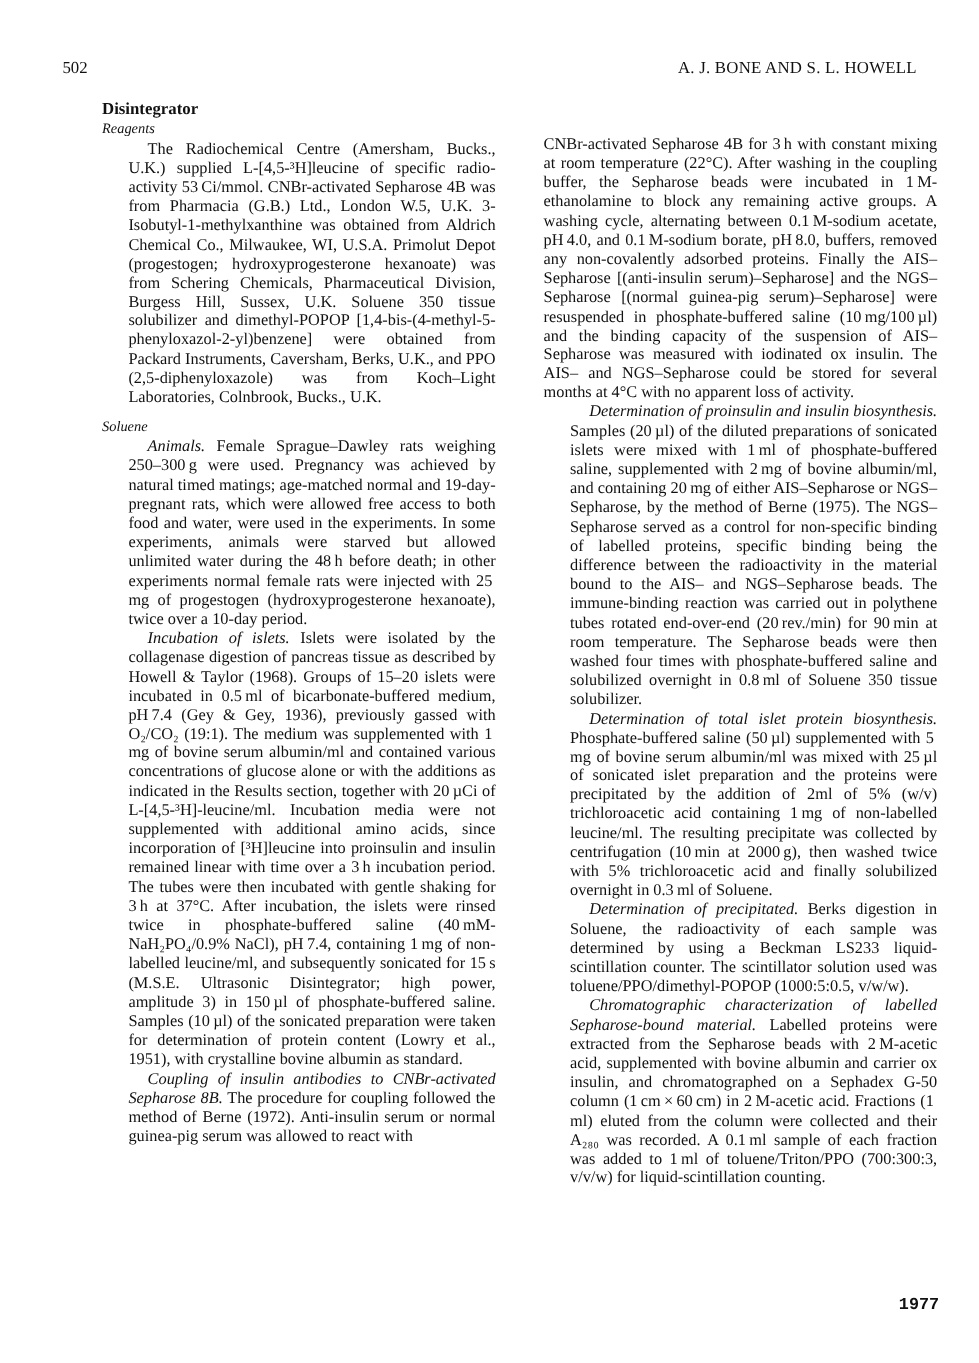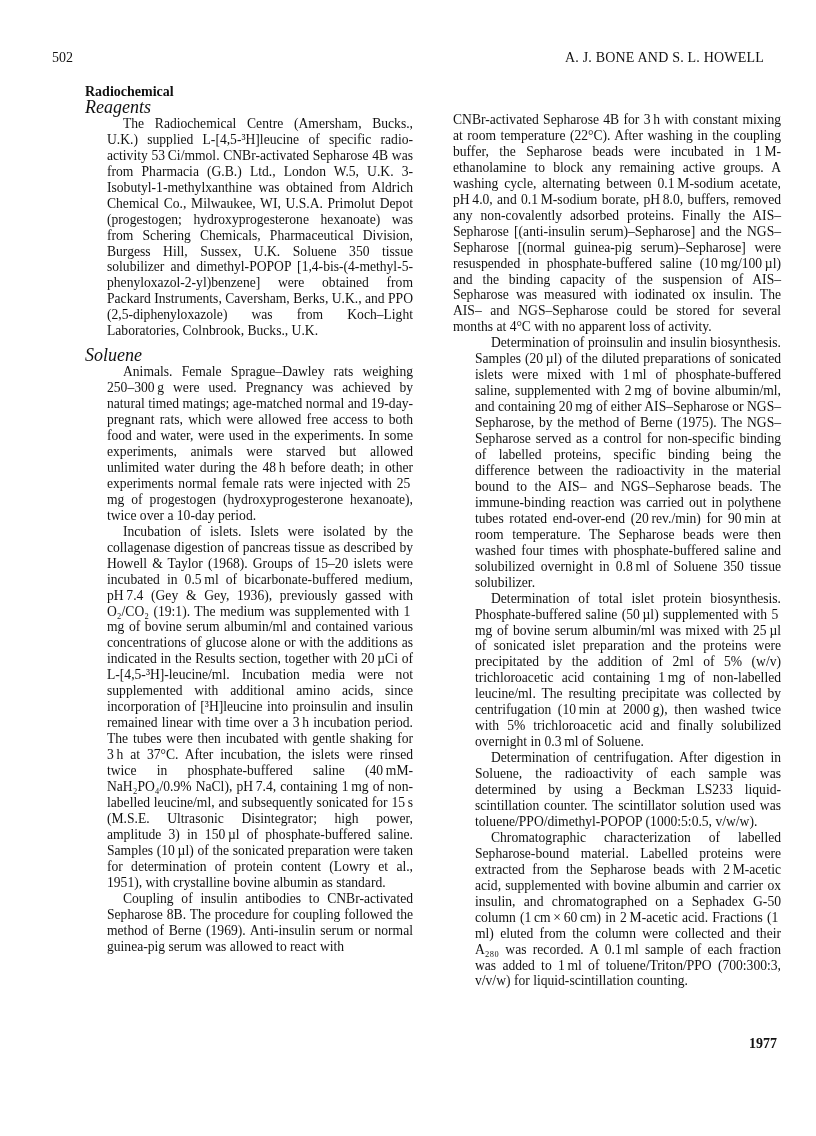--- a/index.html
+++ b/index.html
@@ -9,44 +9,44 @@
                   font-size: 14px; text-decoration: underline; }
   .page-num { position: absolute; left: 0; top: 0; }
   .authors { position: absolute; right: 0; top: 0; letter-spacing: 0.2px; text-align: center; }
   .col { position: absolute; top: 0; width: 328px; font-size: 13.6px; line-height: 15.95px;
          text-align: justify; hyphens: manual; }
   .col-left { left: 85px; top: 84px; }
   .col-right { left: 453px; top: 112px; }
   .col p { margin: 0; text-indent: 0; }
   .col p.indent { text-indent: 16px; margin-left: 22px; }
   .h-bold { font-weight: bold; font-size: 14px; margin: 0 0 10px 0; }
-  .h-ital { font-style: italic; font-size: 18px; margin: 0 0 8px 0; }
+  .h-ital { font-style: italic; font-size: 12px; margin: 0 0 8px 0; }
   .sp { margin-top: 9px !important; }
-  .run-in { }
-  .footer-year { position: absolute; left: 749px; top: 1036px; font-weight: bold; font-size: 14px; }
+  .run-in { font-style: italic; }
+  .footer-year { position: absolute; left: 749px; top: 1080px; font-weight: bold; font-size: 14px; font-family: Liberation Mono, monospace; }
 </style>
 </head>
 <body>
 
 <div class="running-head">
   <span class="page-num">502</span>
   <span class="authors">A. J. BONE AND S. L. HOWELL</span>
 </div>
 
 <div class="col col-left">
-  <p class="h-bold">Radiochemical</p>
+  <p class="h-bold">Disintegrator</p>
   <p class="h-ital">Reagents</p>
   <p class="indent">The Radiochemical Centre (Amersham, Bucks., U.K.) supplied L-[4,5-³H]leucine of specific radio­activity 53 Ci/mmol. CNBr-activated Sepharose 4B was from Pharmacia (G.B.) Ltd., London W.5, U.K. 3-Isobutyl-1-methylxanthine was obtained from Aldrich Chemical Co., Milwaukee, WI, U.S.A. Primolut Depot (progestogen; hydroxyprogesterone hexanoate) was from Schering Chemicals, Pharma­ceutical Division, Burgess Hill, Sussex, U.K. Soluene 350 tissue solubilizer and dimethyl-POPOP [1,4-bis-(4-methyl-5-phenyloxazol-2-yl)benzene] were ob­tained from Packard Instruments, Caversham, Berks, U.K., and PPO (2,5-diphenyloxazole) was from Koch–Light Laboratories, Colnbrook, Bucks., U.K.</p>
   <p class="h-ital sp">Soluene</p>
   <p class="indent"><span class="run-in">Animals.</span><span> Female Sprague–Dawley rats weighing 250–300 g were used. Pregnancy was achieved by natural timed matings; age-matched normal and 19-day-pregnant rats, which were allowed free access to both food and water, were used in the experi­ments. In some experiments, animals were starved but allowed unlimited water during the 48 h before death; in other experiments normal female rats were injected with 25 mg of progestogen (hydroxy­progesterone hexanoate), twice over a 10-day period.</span></p>
   <p class="indent"><span class="run-in">Incubation of islets.</span><span> Islets were isolated by the collagenase digestion of pancreas tissue as described by Howell &amp; Taylor (1968). Groups of 15–20 islets were incubated in 0.5 ml of bicarbonate-buffered medium, pH 7.4 (Gey &amp; Gey, 1936), previously gassed with O₂/CO₂ (19:1). The medium was supplemented with 1 mg of bovine serum albumin/ml and contained various concentrations of glucose alone or with the additions as indicated in the Results section, together with 20 µCi of L-[4,5-³H]-leucine/ml. Incubation media were not supplemented with additional amino acids, since incorporation of [³H]leucine into proinsulin and insulin remained linear with time over a 3 h incubation period. The tubes were then incubated with gentle shaking for 3 h at 37°C. After incubation, the islets were rinsed twice in phosphate-buffered saline (40 mM-NaH₂PO₄/0.9% NaCl), pH 7.4, containing 1 mg of non-labelled leucine/ml, and subsequently sonicated for 15 s (M.S.E. Ultrasonic Disintegrator; high power, amplitude 3) in 150 µl of phosphate-buffered saline. Samples (10 µl) of the sonicated preparation were taken for determination of protein content (Lowry et al., 1951), with crystalline bovine albumin as standard.</span></p>
-  <p class="indent"><span class="run-in">Coupling of insulin antibodies to CNBr-activated Sepharose 8B.</span><span> The procedure for coupling followed the method of Berne (1969). Anti-insulin serum or normal guinea-pig serum was allowed to react with</span></p>
+  <p class="indent"><span class="run-in">Coupling of insulin antibodies to CNBr-activated Sepharose 8B.</span><span> The procedure for coupling followed the method of Berne (1972). Anti-insulin serum or normal guinea-pig serum was allowed to react with</span></p>
 </div>
 
 <div class="col col-right">
   <p>CNBr-activated Sepharose 4B for 3 h with constant mixing at room temperature (22°C). After washing in the coupling buffer, the Sepharose beads were incubated in 1 M-ethanolamine to block any remain­ing active groups. A washing cycle, alternating between 0.1 M-sodium acetate, pH 4.0, and 0.1 M-sodium borate, pH 8.0, buffers, removed any non-covalently adsorbed proteins. Finally the AIS–Sepharose [(anti-insulin serum)–Sepharose] and the NGS–Sepharose [(normal guinea-pig serum)–Seph­arose] were resuspended in phosphate-buffered saline (10 mg/100 µl) and the binding capacity of the suspension of AIS–Sepharose was measured with iodinated ox insulin. The AIS– and NGS–Sepharose could be stored for several months at 4°C with no apparent loss of activity.</p>
   <p class="indent"><span class="run-in">Determination of proinsulin and insulin biosynthesis.</span><span> Samples (20 µl) of the diluted preparations of sonicated islets were mixed with 1 ml of phosphate-buffered saline, supplemented with 2 mg of bovine albumin/ml, and containing 20 mg of either AIS–Sepharose or NGS–Sepharose, by the method of Berne (1975). The NGS–Sepharose served as a con­trol for non-specific binding of labelled proteins, specific binding being the difference between the radioactivity in the material bound to the AIS– and NGS–Sepharose beads. The immune-binding reaction was carried out in polythene tubes rotated end-over-end (20 rev./min) for 90 min at room tem­perature. The Sepharose beads were then washed four times with phosphate-buffered saline and solubilized overnight in 0.8 ml of Soluene 350 tissue solubilizer.</span></p>
   <p class="indent"><span class="run-in">Determination of total islet protein biosynthesis.</span><span> Phosphate-buffered saline (50 µl) supplemented with 5 mg of bovine serum albumin/ml was mixed with 25 µl of sonicated islet preparation and the proteins were precipitated by the addition of 2ml of 5% (w/v) trichloroacetic acid containing 1 mg of non-labelled leucine/ml. The resulting precipitate was collected by centrifugation (10 min at 2000 g), then washed twice with 5% trichloroacetic acid and finally solubilized overnight in 0.3 ml of Soluene.</span></p>
-  <p class="indent"><span class="run-in">Determination of centrifugation.</span><span> After digestion in Soluene, the radioactivity of each sample was determined by using a Beckman LS233 liquid-scintillation counter. The scintillator solution used was toluene/PPO/dimethyl-POPOP (1000:5:0.5, v/w/w).</span></p>
+  <p class="indent"><span class="run-in">Determination of precipitated.</span><span> Berks digestion in Soluene, the radioactivity of each sample was determined by using a Beckman LS233 liquid-scintillation counter. The scintillator solution used was toluene/PPO/dimethyl-POPOP (1000:5:0.5, v/w/w).</span></p>
   <p class="indent"><span class="run-in">Chromatographic characterization of labelled Sepharose-bound material.</span><span> Labelled proteins were extracted from the Sepharose beads with 2 M-acetic acid, supplemented with bovine albumin and carrier ox insulin, and chromatographed on a Sephadex G-50 column (1 cm × 60 cm) in 2 M-acetic acid. Fractions (1 ml) eluted from the column were collected and their A₂₈₀ was recorded. A 0.1 ml sample of each fraction was added to 1 ml of toluene/Triton/PPO (700:300:3, v/v/w) for liquid-scintilla­tion counting.</span></p>
 </div>
 
 <div class="footer-year">1977</div>
 
 </body></html>

